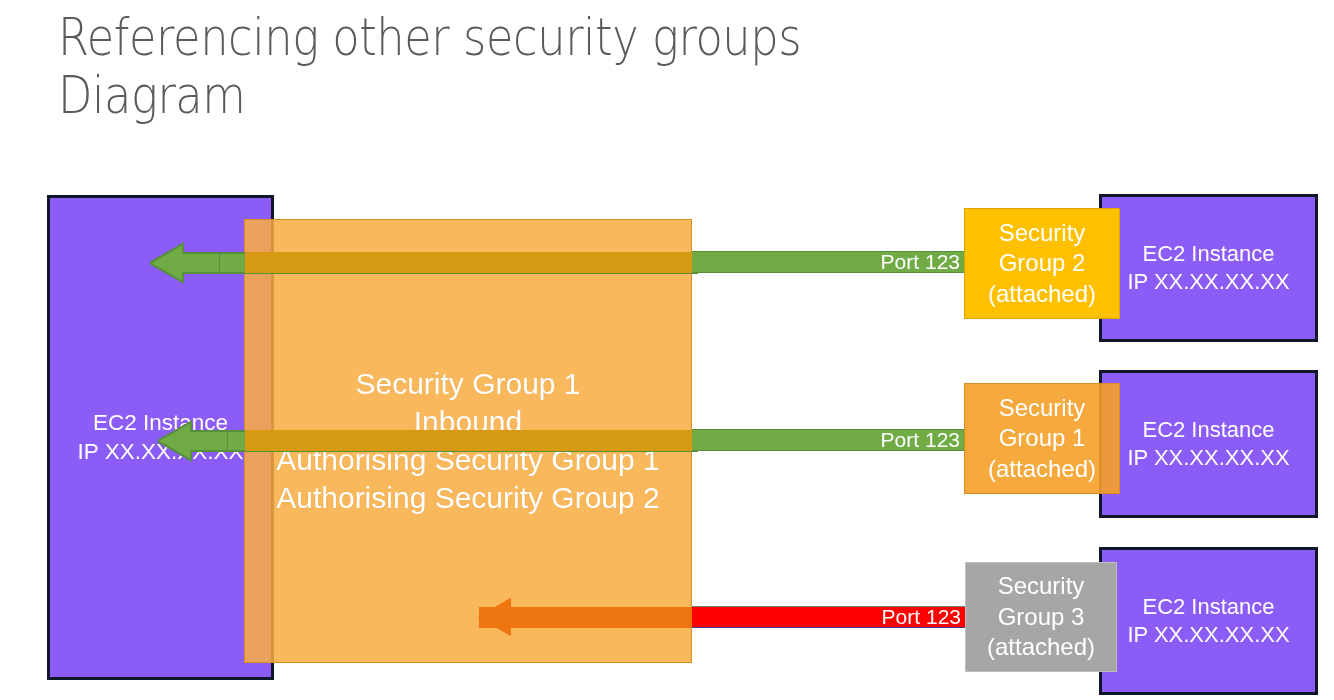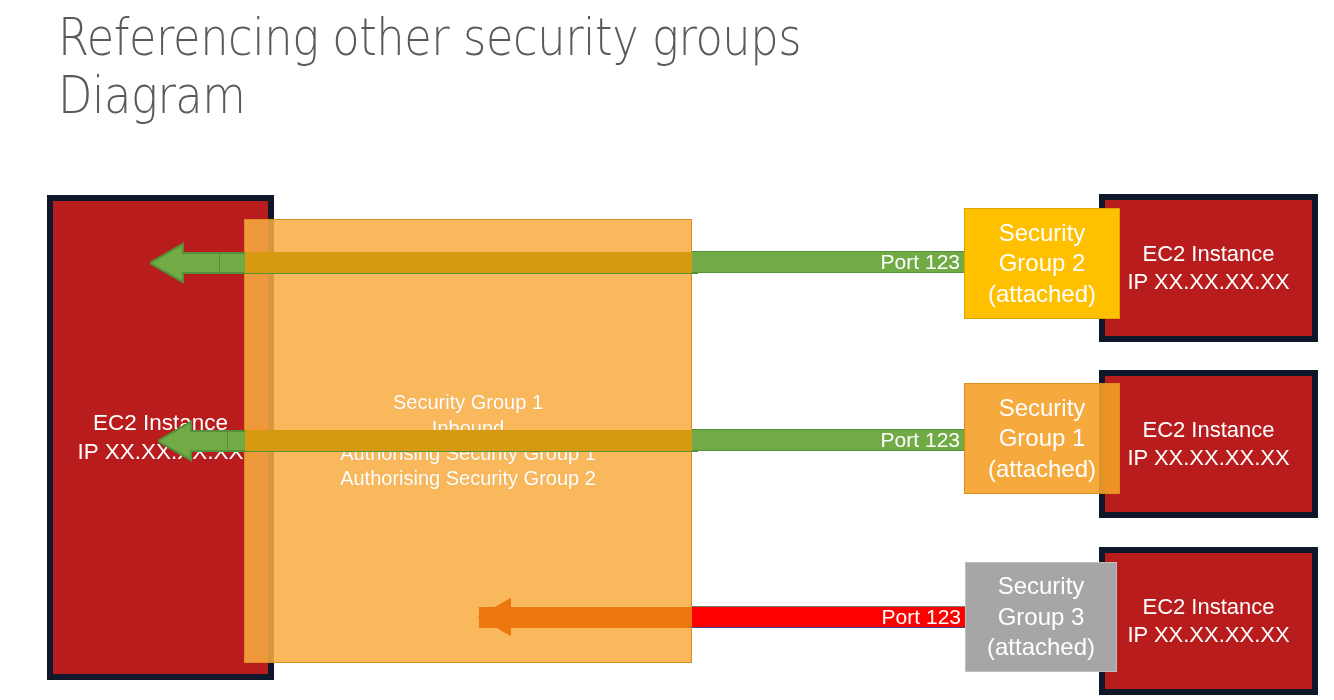--- a/index.html
+++ b/index.html
@@ -40,41 +40,41 @@
     align-items: center;
     justify-content: center;
     text-align: center;
     color: #ffffff;
     line-height: 1.27;
     white-space: pre-line;
   }
 
   
   .ec2-box {
-    background: #b91c1c;
-    border: 6px solid #0f172a;
+    background: #8b5cf6;
+    border: 3px solid #0f172a;
     font-size: 22px;
   }
   .ec2-box.big { font-size: 22.5px; }
 
   #ec2-left {
     left: 47px; top: 195px; width: 227px; height: 485px;
   }
   #ec2-right-1 { left: 1099px; top: 194px; width: 219px; height: 148px; }
   #ec2-right-2 { left: 1099px; top: 370px; width: 219px; height: 148px; }
   #ec2-right-3 { left: 1099px; top: 547px; width: 219px; height: 148px; }
 
   
   #sg1-container {
     left: 244px; top: 219px; width: 448px; height: 444px;
     background: rgba(249, 172, 65, 0.86);
     border: 1px solid #d98f1f;
     align-items: center;
     justify-content: center;
-    font-size: 20px;
+    font-size: 30px;
     z-index: 3;
   }
   #sg1-container .sg1-text {
     position: relative;
     z-index: 6;
     text-shadow: 0 0 1px rgba(0,0,0,0.12);
   }
 
   
   .sg-attached {

